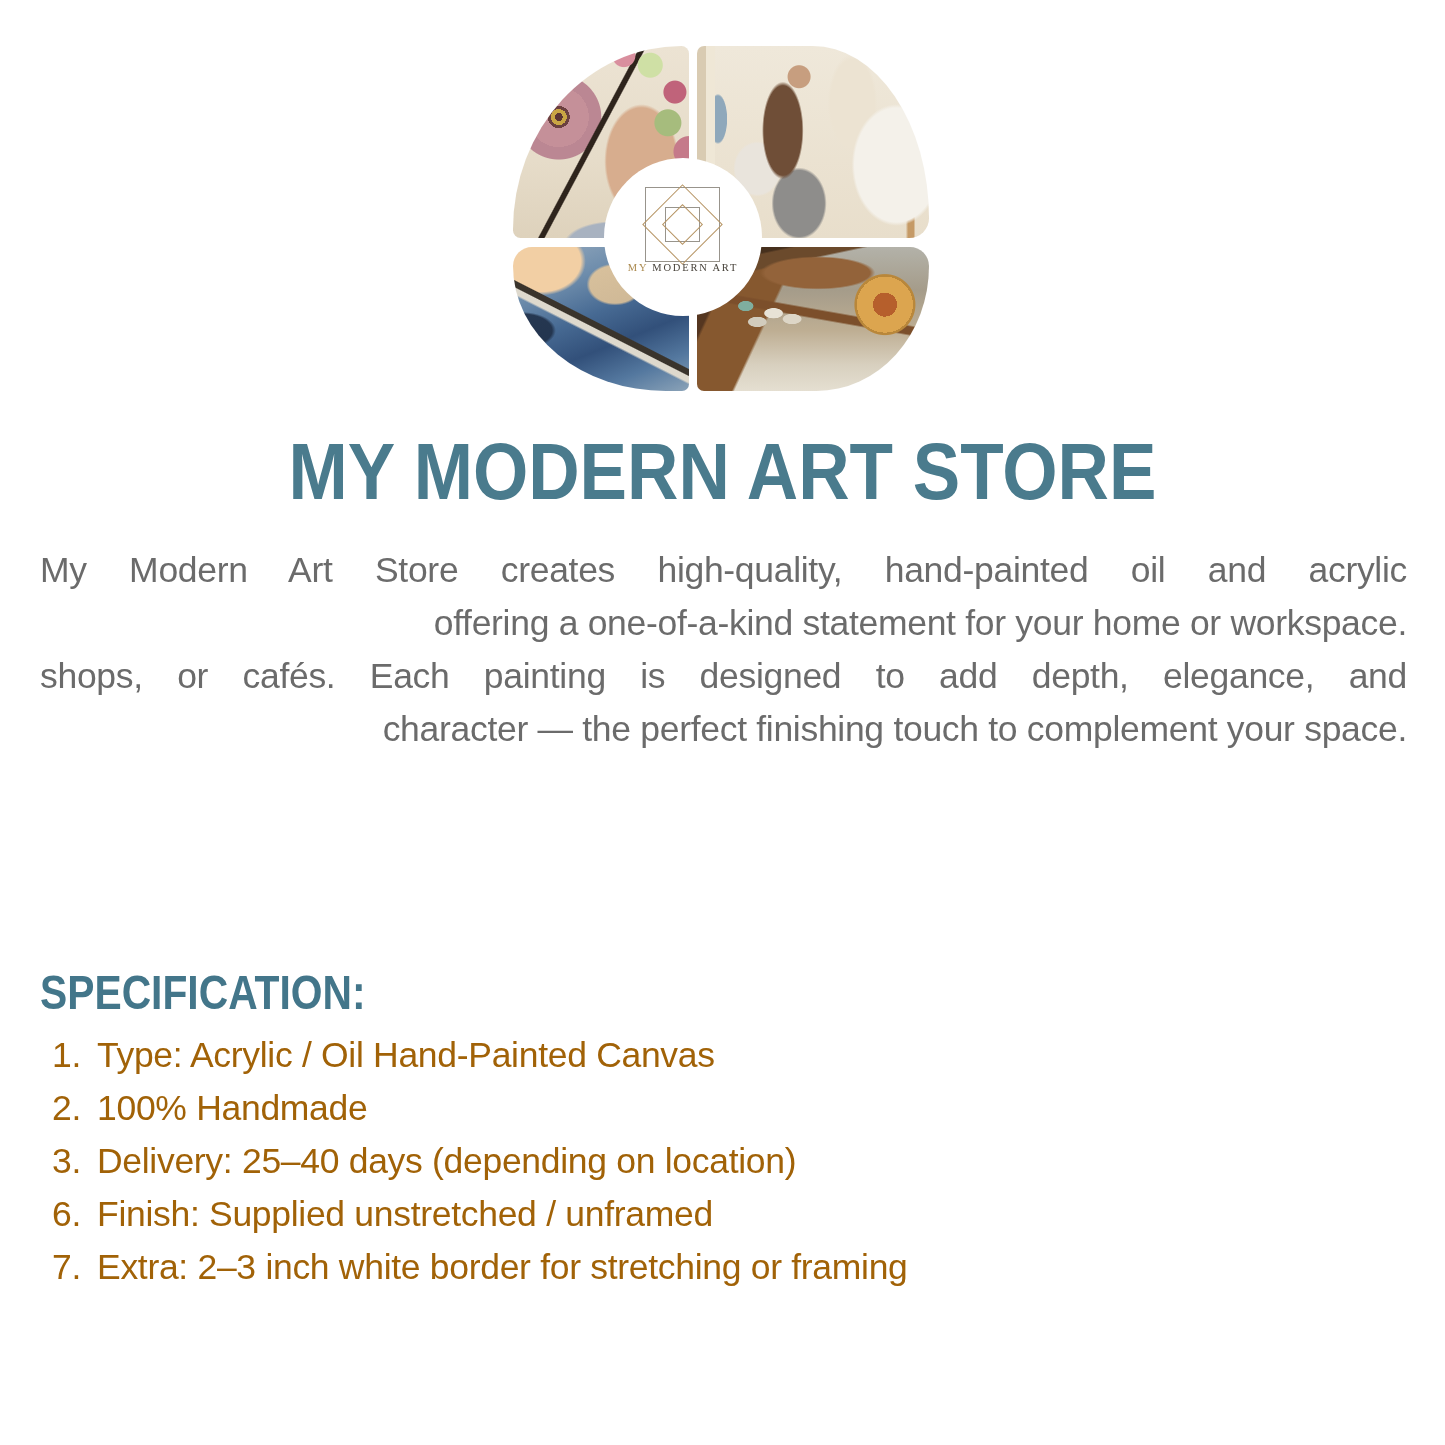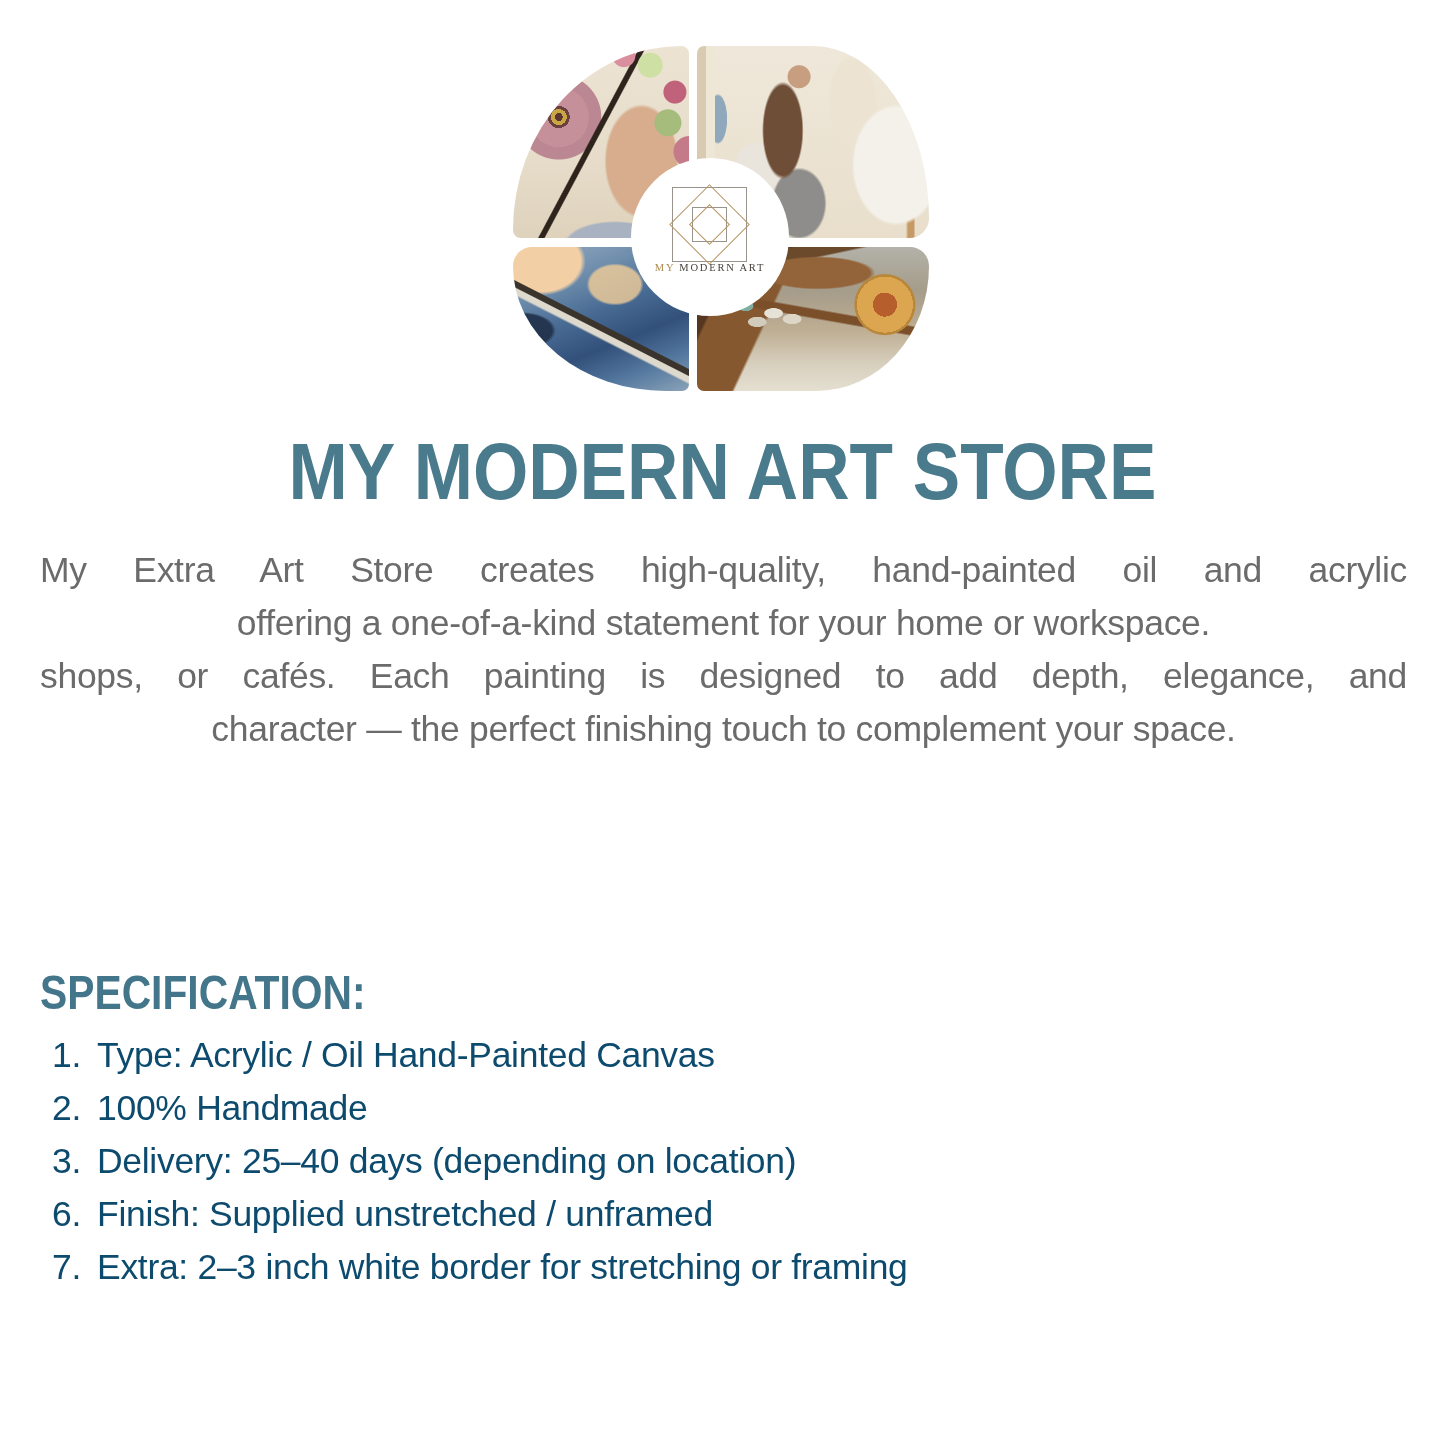--- a/index.html
+++ b/index.html
@@ -61,21 +61,21 @@
       radial-gradient(ellipse 11px 6px at 41% 50%, #ddd6c7 0 80%, rgba(221,214,199,0) 90%),
       radial-gradient(ellipse 11px 6px at 26% 52%, #d2ccbd 0 80%, rgba(210,204,189,0) 90%),
       radial-gradient(ellipse 9px 6px at 21% 41%, #7fae9e 0 80%, rgba(127,174,158,0) 90%),
       linear-gradient(10deg, rgba(0,0,0,0) 50%, #7c4f2b 51% 55%, rgba(0,0,0,0) 56%),
       radial-gradient(ellipse 90px 26px at 52% 18%, #93633a 0 58%, rgba(147,99,58,0) 64%),
       linear-gradient(168deg, #46301d 0 10%, #6b4a2c 11% 18%, rgba(0,0,0,0) 19%),
       linear-gradient(115deg, #553620 0 14%, #86582f 15% 34%, rgba(0,0,0,0) 35%),
       linear-gradient(180deg, #b3b2a9 0%, #a59c8a 30%, #beae93 58%, #d8d0bf 82%, #e5dfd1 100%);
   }
   .logo-circle {
-    position: absolute; left: 118px; top: 112px; width: 158px; height: 158px;
+    position: absolute; left: 91px; top: 112px; width: 158px; height: 158px;
     background: #ffffff; border-radius: 50%;
   }
   .sq-outer { position: absolute; left: 41px; top: 29px; width: 73px; height: 73px; border: 1.5px solid #98948c; }
   .di-outer { position: absolute; left: 50px; top: 38px; width: 55px; height: 55px; border: 1.5px solid #b69463; transform: rotate(45deg); }
   .sq-inner { position: absolute; left: 61px; top: 49px; width: 33px; height: 33px; border: 1.5px solid #98948c; }
   .di-inner { position: absolute; left: 64px; top: 52px; width: 27px; height: 27px; border: 1.5px solid #b69463; transform: rotate(45deg); }
   .logo-text {
     position: absolute; left: 0; top: 104px; width: 100%;
     text-align: center; font-family: "Liberation Serif", serif;
     font-size: 10.5px; letter-spacing: 1.8px; white-space: nowrap;
@@ -89,32 +89,32 @@
     text-align: center; font-size: 79px; line-height: 80px; font-weight: bold;
     color: #4a7b8d; transform: scaleX(0.9); transform-origin: 50% 50%;
     white-space: nowrap;
   }
 
   
   .description {
     position: absolute; left: 40px; top: 544px; width: 1367px;
     font-size: 35.5px; line-height: 53px; color: #6b6b6b; letter-spacing: -0.3px;
   }
-  .dline { text-align: center; }
+  .dline { text-align: right; }
   .dline.jl { text-align: justify; text-align-last: justify; }
 
   
   .spec-heading {
     position: absolute; left: 40px; top: 967px; margin: 0;
     font-size: 48px; line-height: 52px; font-weight: bold; color: #43768a;
     transform: scaleX(0.85); transform-origin: 0 50%; white-space: nowrap;
   }
   .spec-list {
     position: absolute; left: 52px; top: 1029px; width: 1360px;
-    font-size: 35.5px; line-height: 53px; color: #0c4a6e; letter-spacing: -0.3px;
+    font-size: 35.5px; line-height: 53px; color: #a16207; letter-spacing: -0.3px;
   }
   .spec-row { white-space: nowrap; }
   .spec-num { display: inline-block; width: 45px; }
 </style>
 </head>
 <body>
 
 <div class="page">
 
   <div class="collage">
@@ -130,21 +130,21 @@
       <div class="logo-text">
         <span class="gold">MY</span>
         <span class="dark">MODERN ART</span>
       </div>
     </div>
   </div>
 
   <h1 class="title">MY MODERN ART STORE</h1>
 
   <div class="description">
-      <div class="dline jl">My Extra Art Store creates high-quality, hand-painted oil and acrylic</div>
+      <div class="dline jl">My Modern Art Store creates high-quality, hand-painted oil and acrylic</div>
       <div class="dline">offering a one-of-a-kind statement for your home or workspace.</div>
       <div class="dline jl">shops, or cafés. Each painting is designed to add depth, elegance, and</div>
       <div class="dline">character — the perfect finishing touch to complement your space.</div>
     </div>
 
   <h2 class="spec-heading">SPECIFICATION:</h2>
 
   <div class="spec-list">
       <div class="spec-row"><span class="spec-num">1.</span><span class="spec-text">Type: Acrylic / Oil Hand-Painted Canvas</span></div>
       <div class="spec-row"><span class="spec-num">2.</span><span class="spec-text">100% Handmade</span></div>

